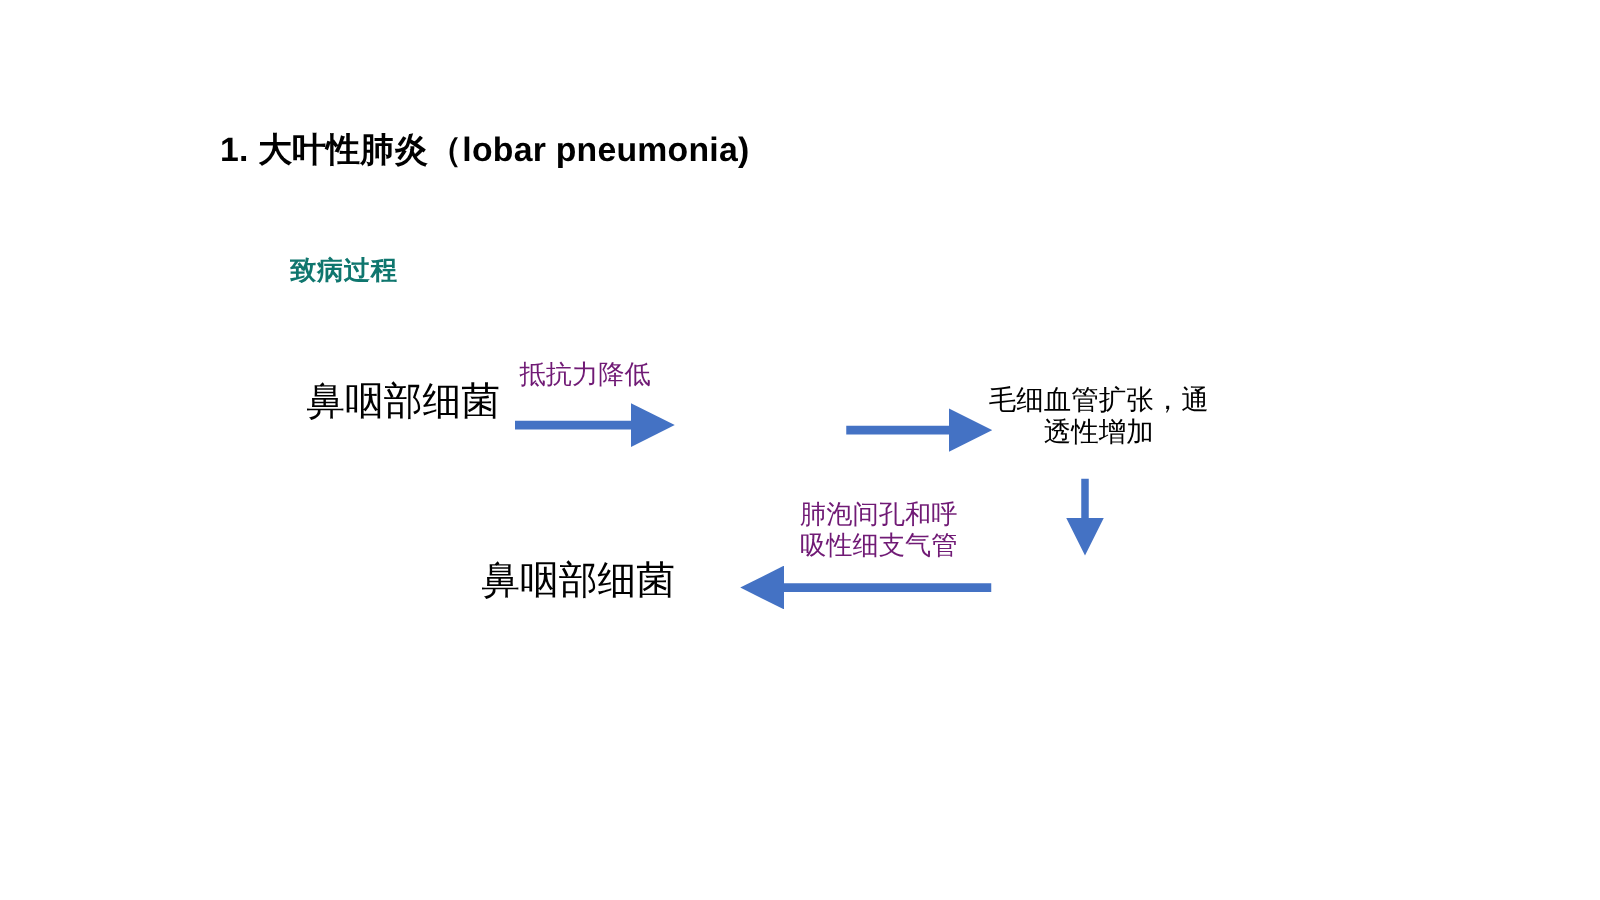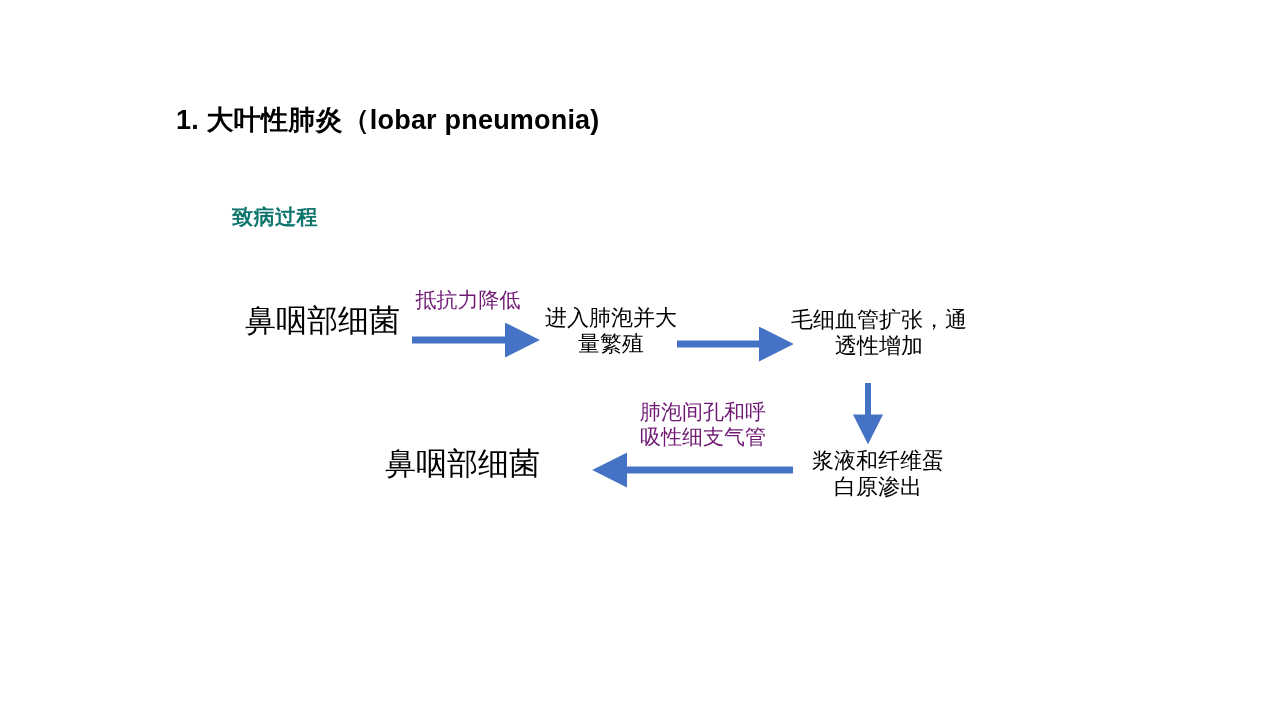--- a/index.html
+++ b/index.html
@@ -135,28 +135,24 @@
 
       <line x1="677" y1="344" x2="784" y2="344" stroke="#4472C4" stroke-width="7" marker-end="url(#ah-right)"></line>
 
       <line x1="868" y1="383" x2="868" y2="436" stroke="#4472C4" stroke-width="6" marker-end="url(#ah-down)"></line>
 
       <line x1="793" y1="470" x2="602" y2="470" stroke="#4472C4" stroke-width="7" marker-end="url(#ah-left)"></line>
     </svg>
 
     <div class="node node-big" id="node-bacteria">鼻咽部细菌</div>
 
-    <div class="node node-small" id="node-alveoli">进入肺泡并大
-量繁殖</div>
 
     <div class="node node-small" id="node-capillary">毛细血管扩张，通
 透性增加</div>
 
-    <div class="node node-small" id="node-exudate">浆液和纤维蛋
-白原渗出</div>
 
     <div class="node node-big" id="node-spread">鼻咽部细菌</div>
 
     <div class="edge-label" id="label-resistance">抵抗力降低</div>
 
     <div class="edge-label" id="label-pores">肺泡间孔和呼
 吸性细支气管</div>
 
   </div>
 </div>

